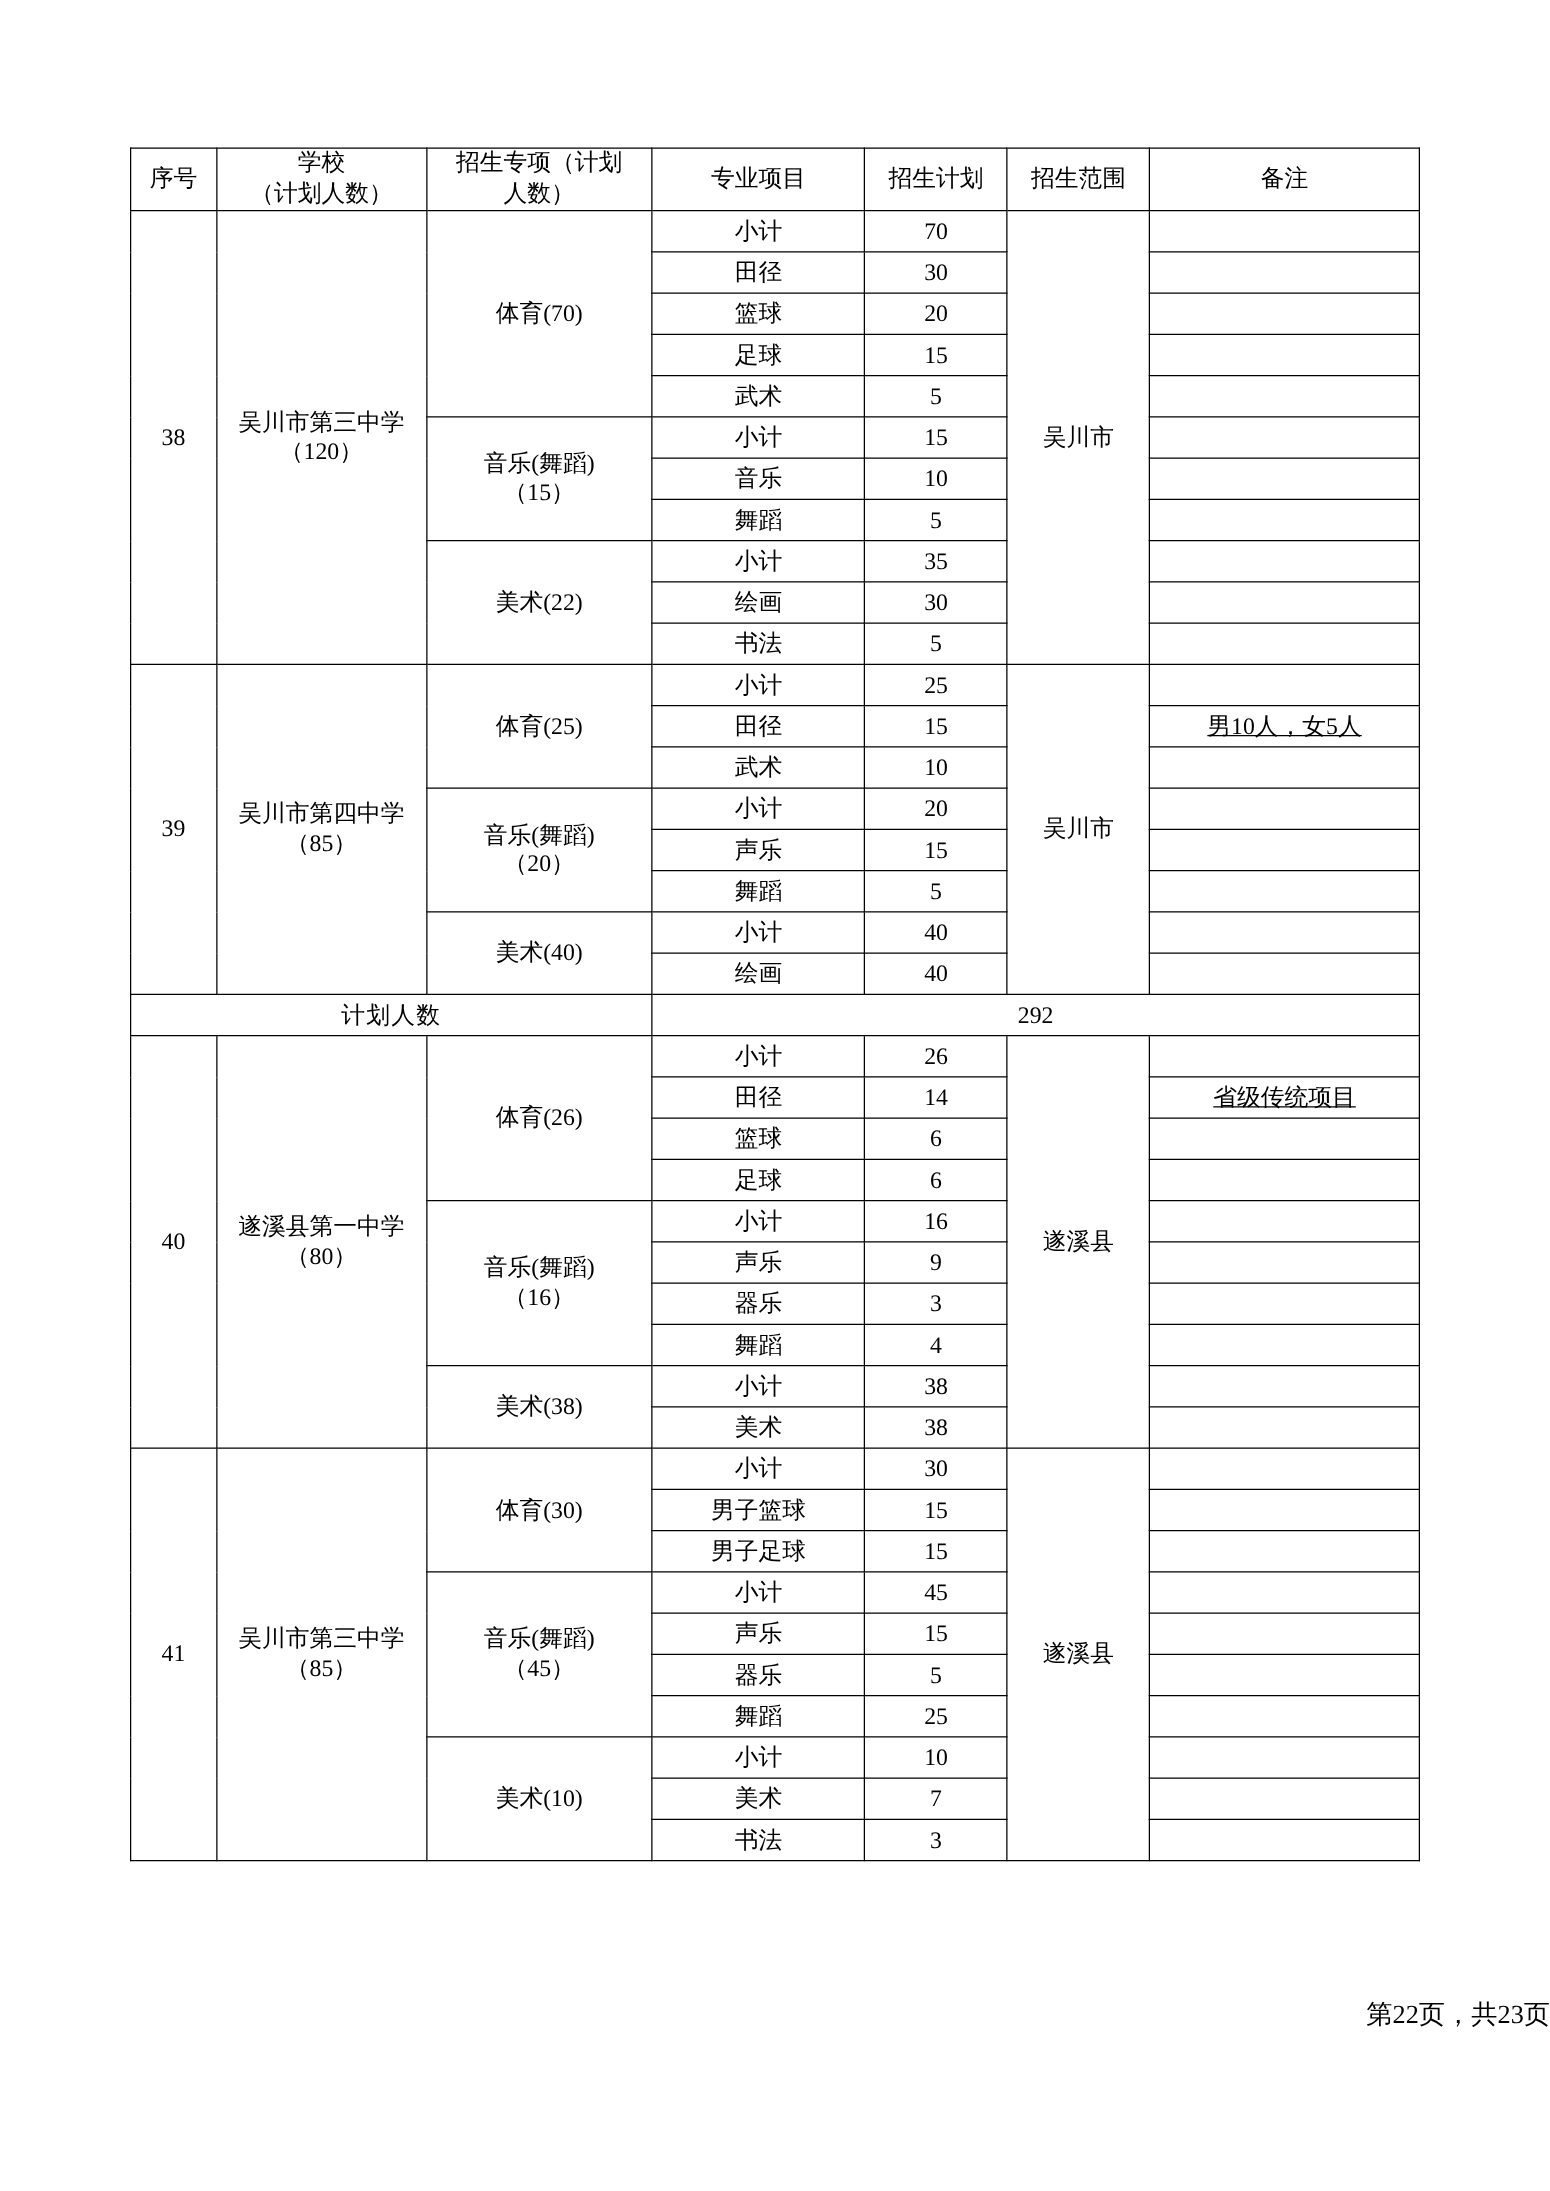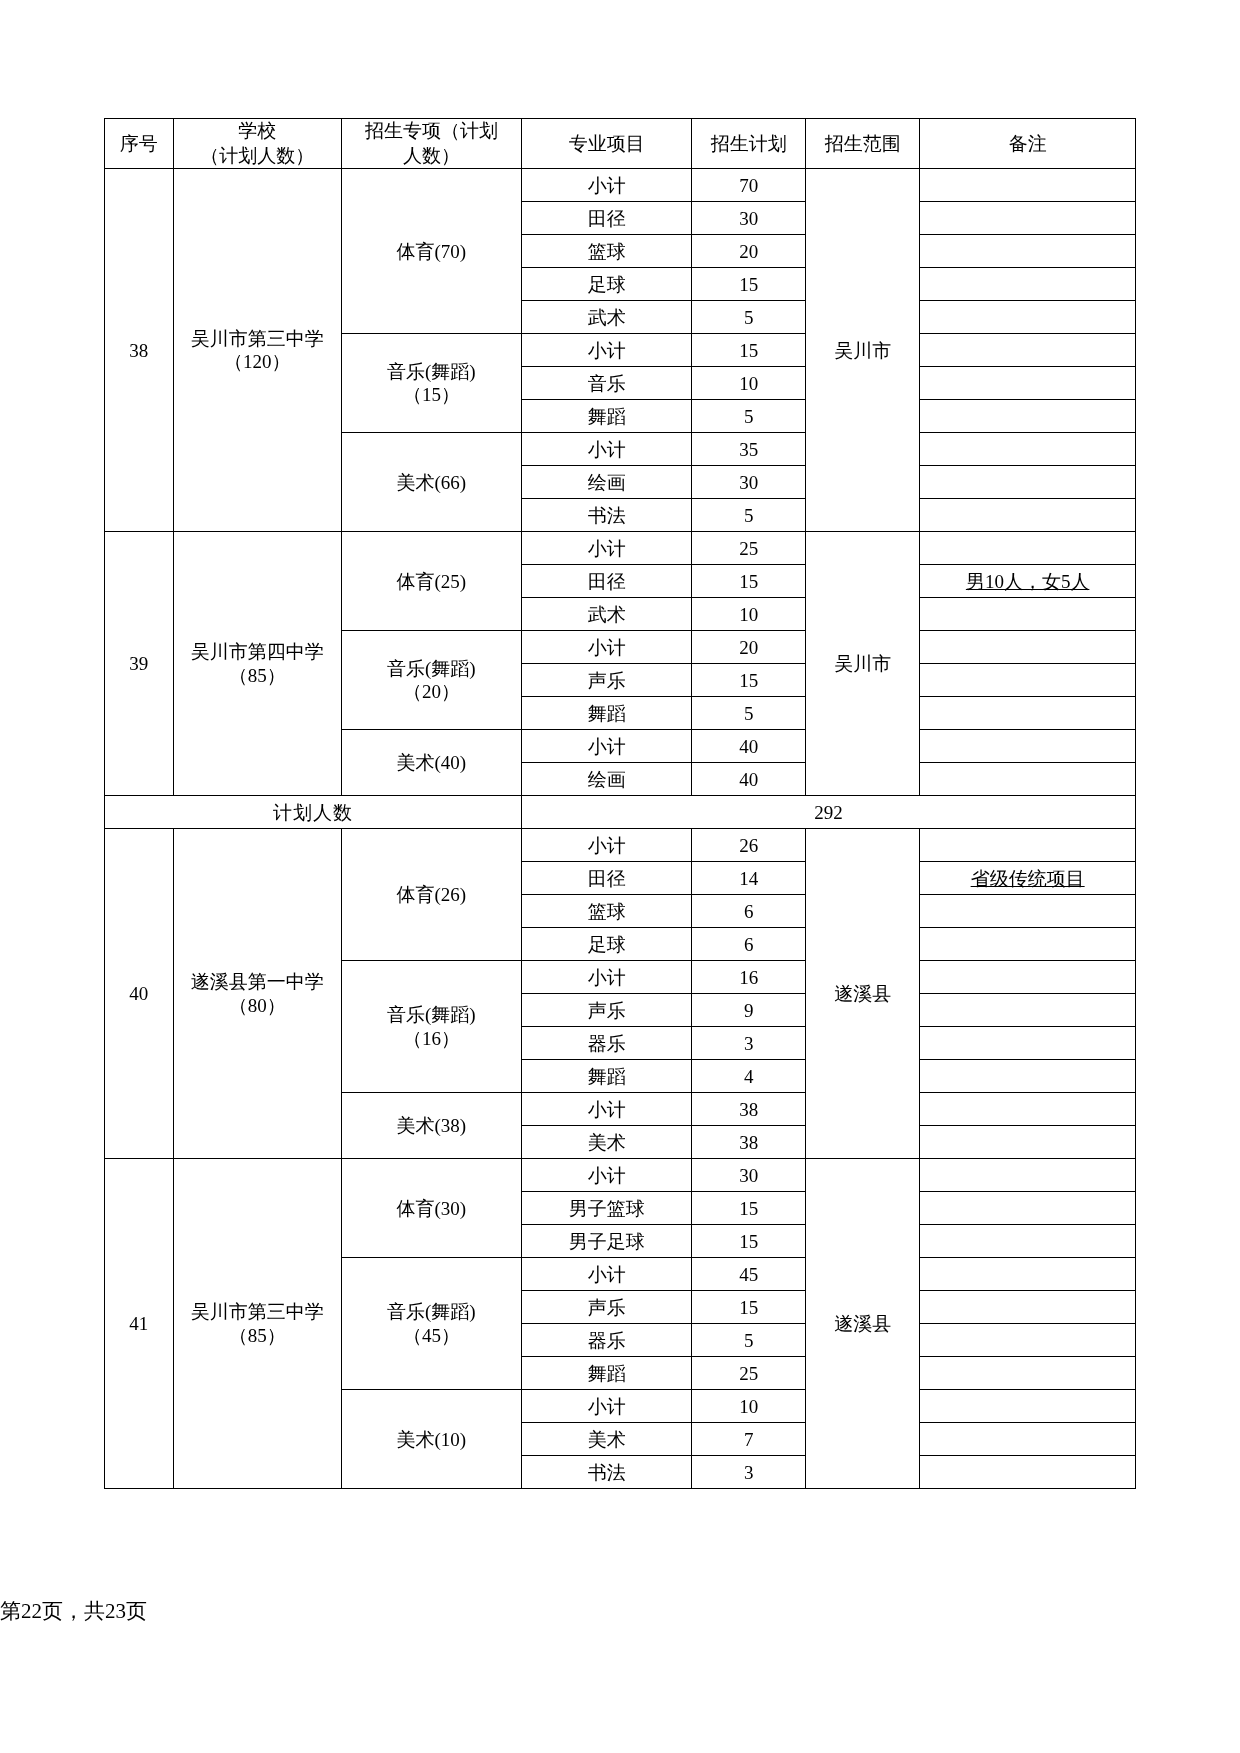--- a/index.html
+++ b/index.html
@@ -83,21 +83,21 @@
     letter-spacing: 1px;
   }
   td.countytotal-value {
     font-size: 20px;
   }
   .footer {
     position: absolute;
     left: 0;
     right: 0;
     bottom: 128px;
-    text-align: left;
+    text-align: right;
     font-size: 21px;
     font-family: "Liberation Serif", "DejaVu Serif", serif;
   }
   
   col.c-num    { width: 62px; }
   col.c-school { width: 152px; }
   col.c-special{ width: 163px; }
   col.c-proj   { width: 154px; }
   col.c-plan   { width: 103px; }
   col.c-range  { width: 103px; }
@@ -167,21 +167,21 @@
           <td class="proj">音乐</td>
           <td class="plan">10</td>
           <td class="remark"></td>
         </tr>
         <tr>
           <td class="proj">舞蹈</td>
           <td class="plan">5</td>
           <td class="remark"></td>
         </tr>
         <tr>
-          <td class="special" rowspan="3"><span>美术(66)</span></td>
+          <td class="special" rowspan="3"><span>美术(22)</span></td>
           <td class="proj sub">小计</td>
           <td class="plan sub">35</td>
           <td class="remark"></td>
         </tr>
         <tr>
           <td class="proj">绘画</td>
           <td class="plan">30</td>
           <td class="remark"></td>
         </tr>
         <tr>

